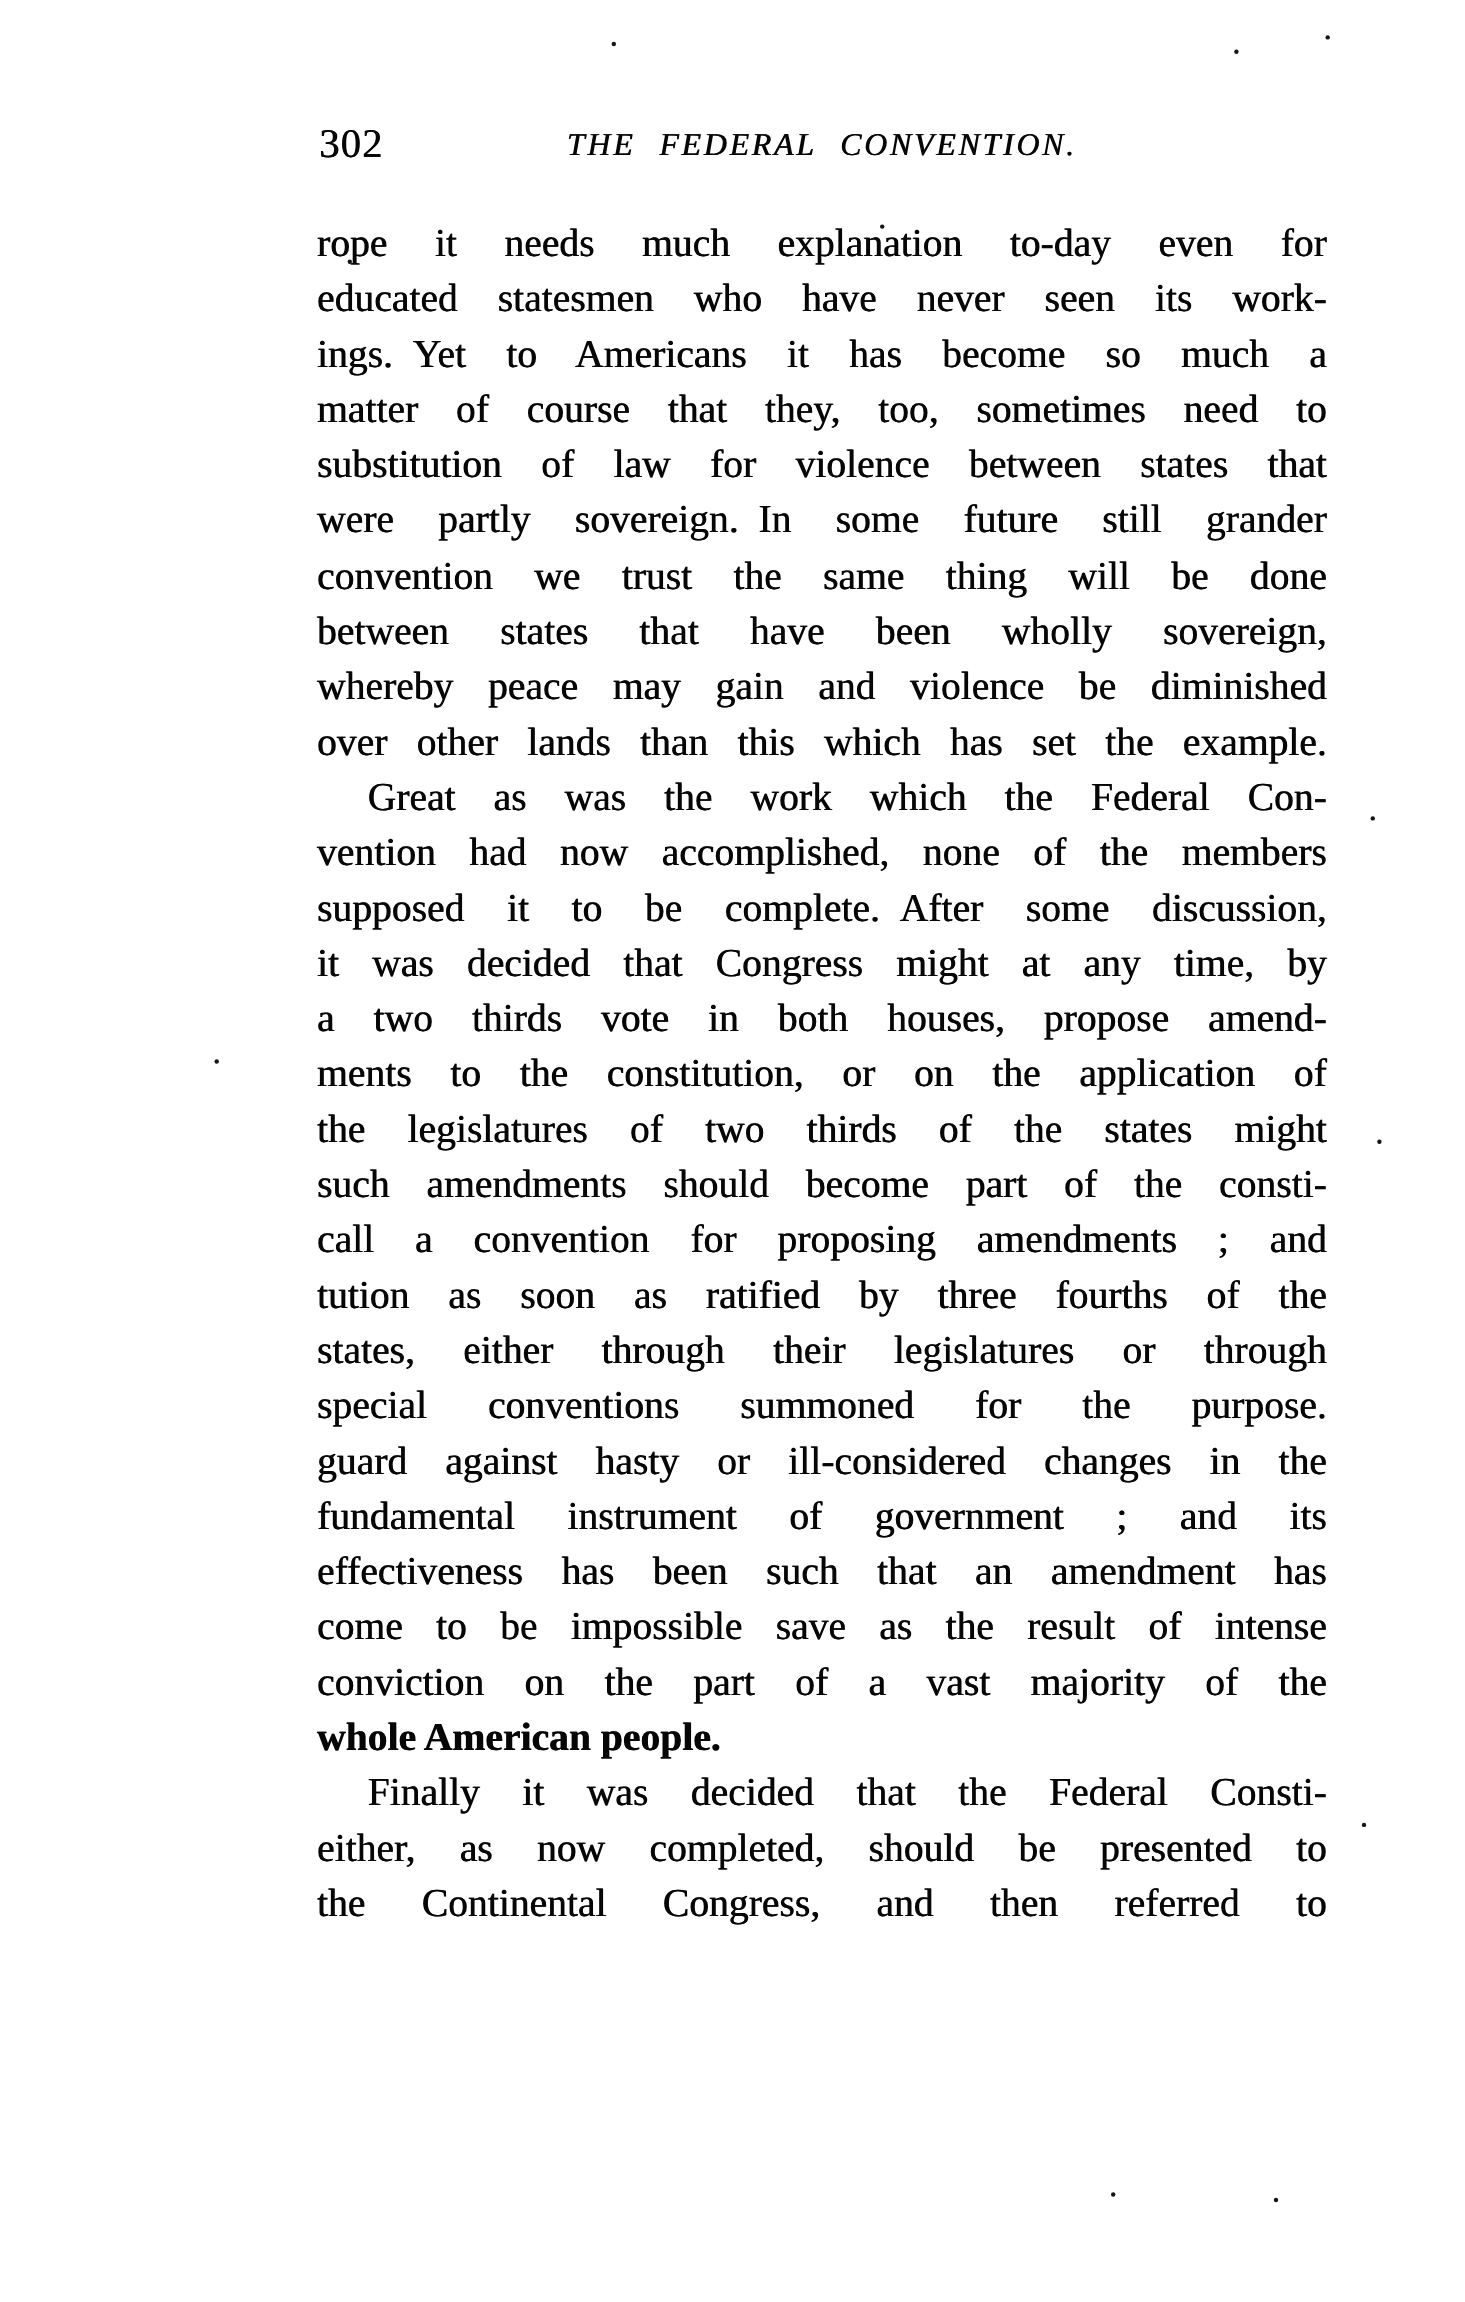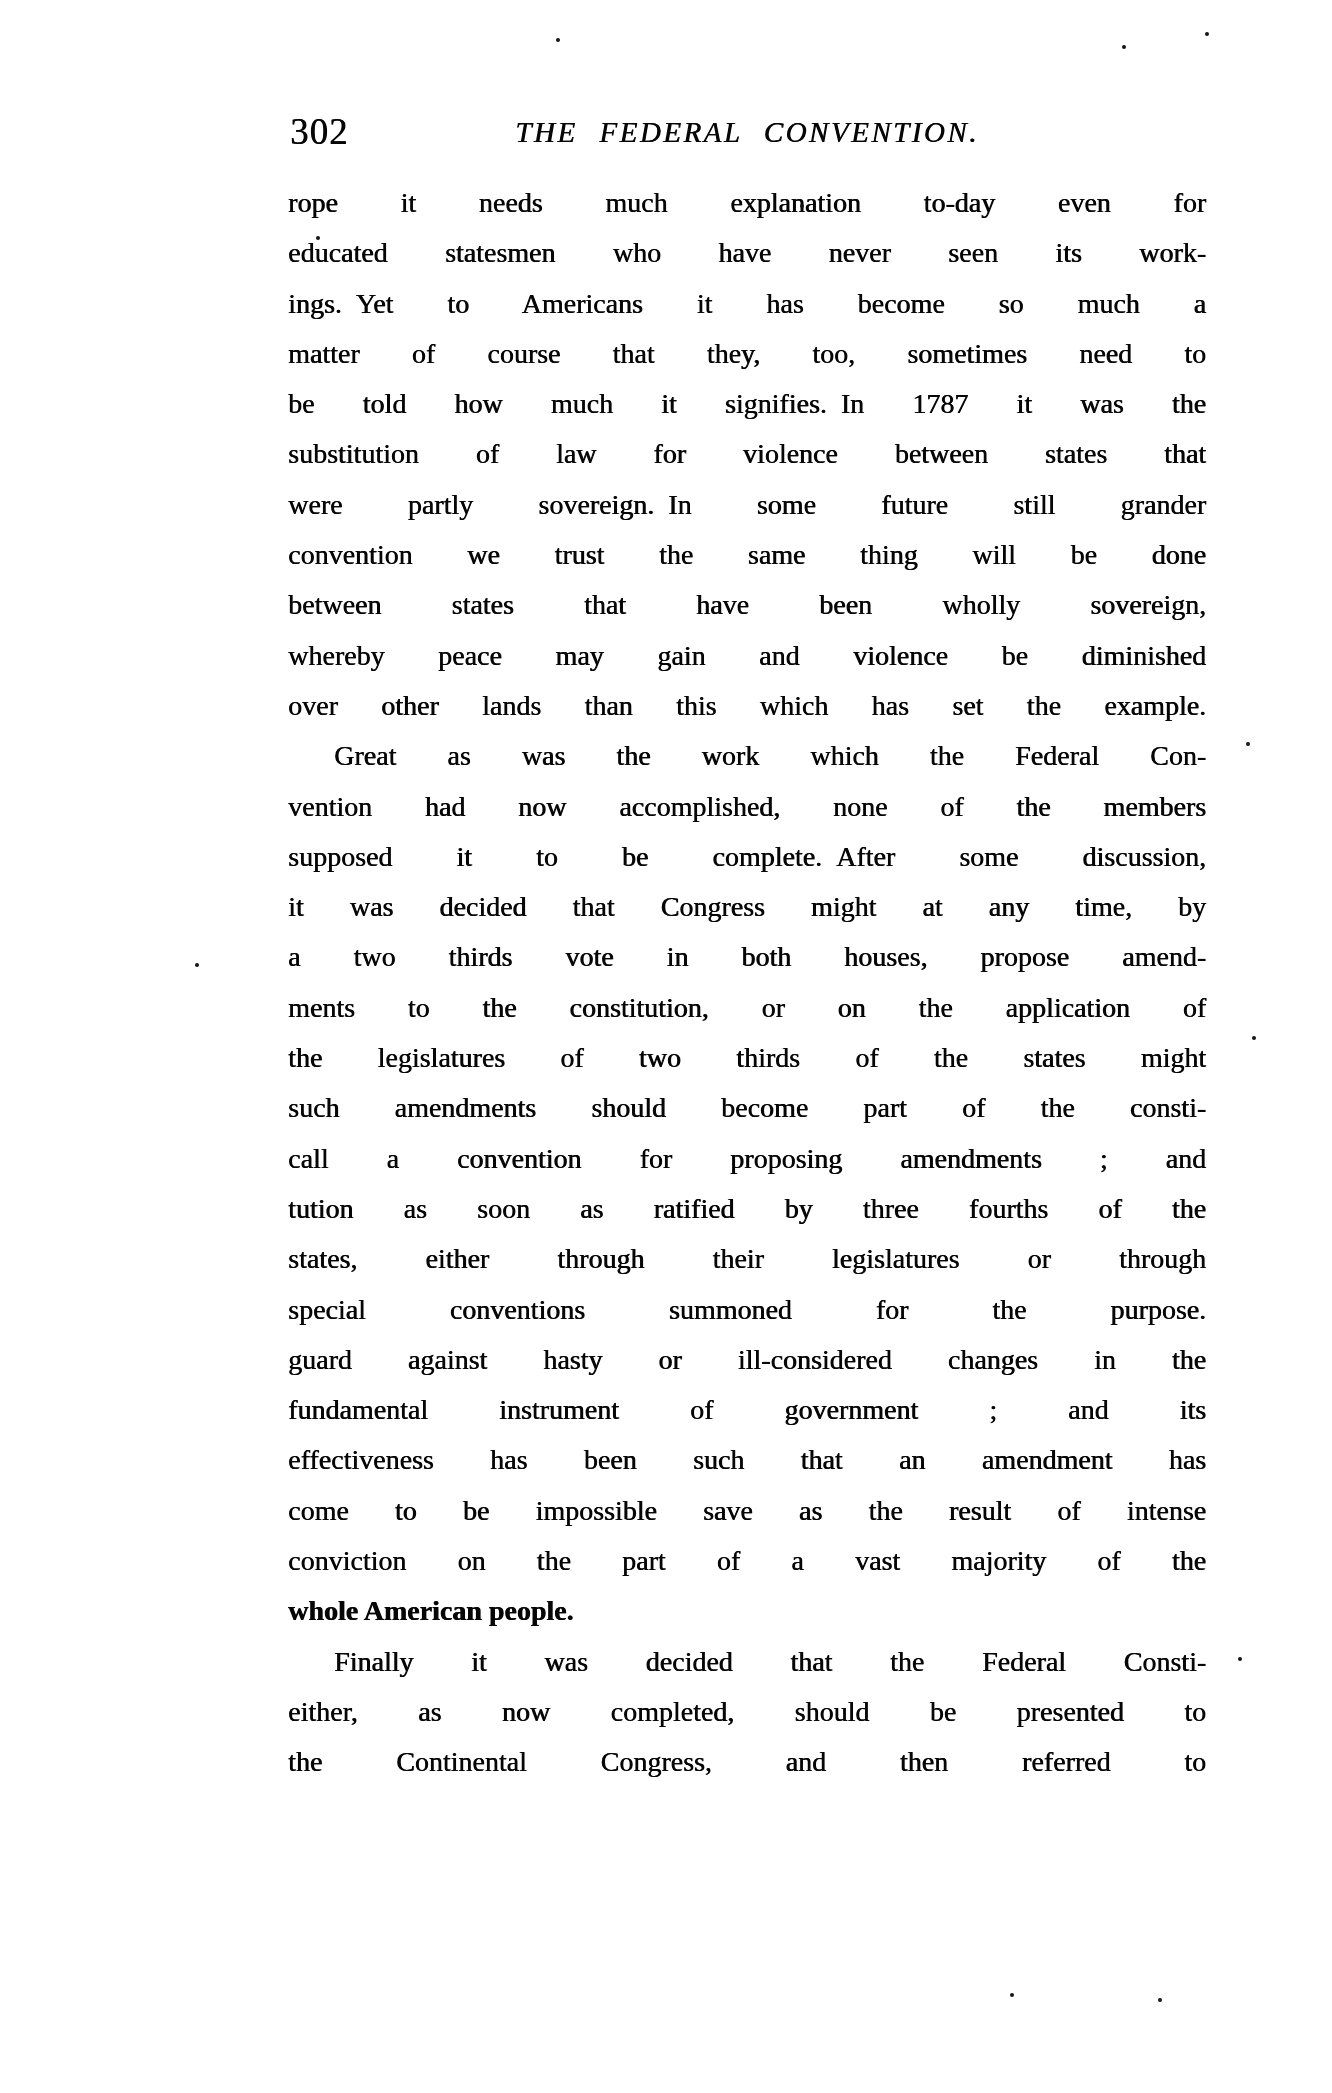--- a/index.html
+++ b/index.html
@@ -38,22 +38,22 @@
   }
   .running-title {
     text-align: center;
     font-style: italic;
     font-size: 29px;
     line-height: 48px;
     letter-spacing: 2.5px;
     word-spacing: 12px;
   }
   .page-body {
-    margin-top: 20px;
-    font-size: 28px;
+    margin-top: 38px;
+    font-size: 36px;
     text-shadow: 0.6px 0 currentColor; 
   }
   .line {
     height: 50.3px;
     line-height: 50.3px;
     text-align: justify;
     text-align-last: justify;
     white-space: normal;
   }
   .line.indent {
@@ -79,21 +79,20 @@
     <div class="page-header">
       <span class="page-number">302</span>
       <div class="running-title">THE FEDERAL CONVENTION.</div>
     </div>
     <div class="page-body">
 
     <div class="line">rope it needs much explanation to-day even for</div>
         <div class="line">educated statesmen who have never seen its work-</div>
         <div class="line">ings. Yet to Americans it has become so much a</div>
         <div class="line">matter of course that they, too, sometimes need to</div>
-        <div class="line">be told how much it signifies. In 1787 it was the</div>
         <div class="line">substitution of law for violence between states that</div>
         <div class="line">were partly sovereign. In some future still grander</div>
         <div class="line">convention we trust the same thing will be done</div>
         <div class="line">between states that have been wholly sovereign,</div>
         <div class="line">whereby peace may gain and violence be diminished</div>
         <div class="line">over other lands than this which has set the example.</div>
         <div class="line indent">Great as was the work which the Federal Con-</div>
         <div class="line">vention had now accomplished, none of the members</div>
         <div class="line">supposed it to be complete. After some discussion,</div>
         <div class="line">it was decided that Congress might at any time, by</div>

